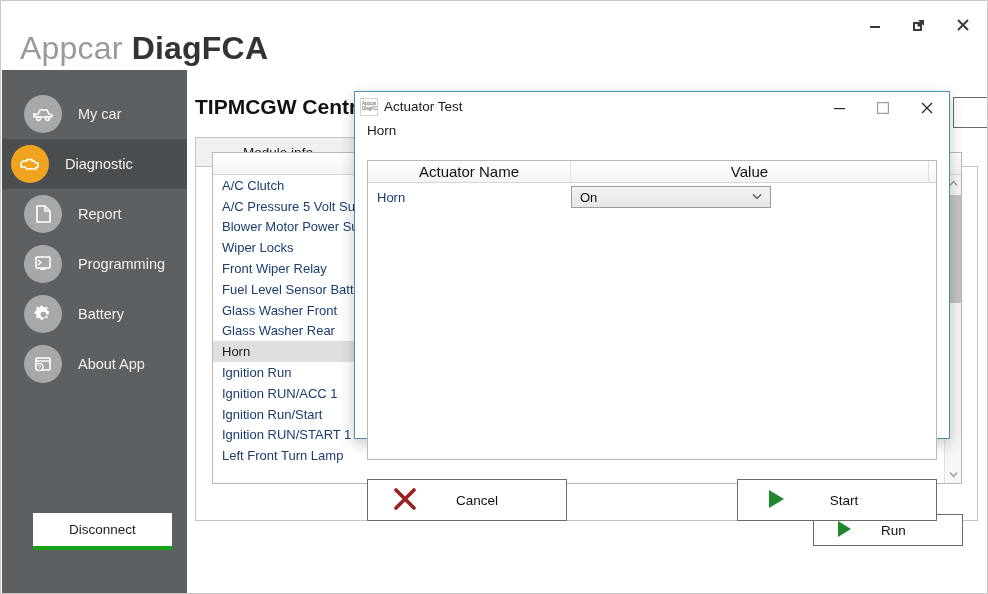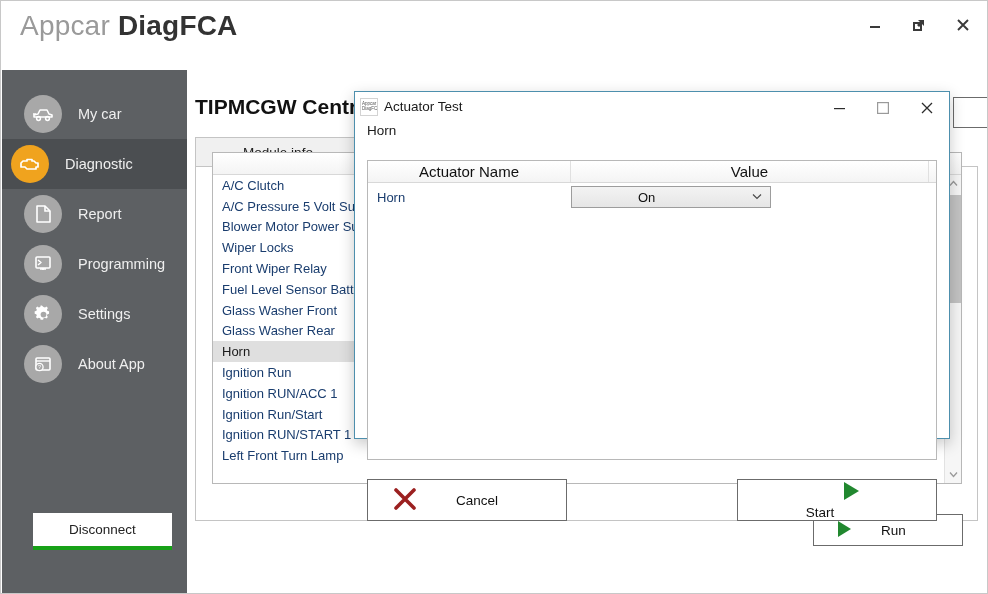--- a/index.html
+++ b/index.html
@@ -19,22 +19,22 @@
     border:1px solid #c8c8c8;
     overflow:hidden;
   }
 
   
   #titlebar {
     position:absolute; left:1px; top:1px; width:986px; height:68px;
     background:#ffffff;
   }
   #app-title {
-    position:absolute; left:18px; top:8px;
-    font-size:28px; letter-spacing:.2px;
+    position:absolute; left:18px; top:28px;
+    font-size:32px; letter-spacing:.2px;
     white-space:nowrap;
   }
   #app-title .brand-light { color:#9a9a9a; font-weight:400; }
   #app-title .brand-bold  { color:#333333; font-weight:700; }
 
   .wbtn {
     position:absolute; top:6px; width:46px; height:34px;
     display:flex; align-items:center; justify-content:center;
     color:#3a3a3a; cursor:default;
   }
@@ -227,34 +227,34 @@
     font-size:13px; color:#1a3d6e;
   }
   .value-select {
     position:absolute; left:203px; top:3px; width:200px; height:22px;
     background:linear-gradient(#f3f3f3,#e6e6e6);
     border:1px solid #9d9d9d;
     display:flex; align-items:center;
     font-size:13px; color:#111;
     cursor:default;
   }
-  .value-select .sel-text { padding-left:24px; flex:1;margin-left:42px; }
+  .value-select .sel-text { padding-left:8px; flex:1; }
   .value-select .chev { padding-right:8px; color:#4a4a4a; font-size:9px; }
 
   #dlg-buttons { position:absolute; left:0; top:0; width:100%; height:100%; pointer-events:none; }
   .dlg-action {
     position:absolute; height:42px;
     background:#ffffff; border:1px solid #6b6b6b;
     display:flex; align-items:center;
     font-size:13.5px; color:#111; cursor:default; pointer-events:auto;
   }
   #cancel-button { left:12px; top:387px; width:200px; }
   #cancel-button .x-icon { margin-left:24px; }
   #cancel-button .btn-label { flex:1; text-align:center; margin-right:30px; }
-  #start-button { left:382px; top:387px; width:200px;flex-direction:column; }
+  #start-button { left:382px; top:387px; width:200px; }
   #start-button .play-icon { margin-left:28px; }
   #start-button .btn-label { flex:1; text-align:center; margin-right:34px; }
 
   
   #behind-box {
     position:absolute; left:766px; top:27px; width:177px; height:31px;
     border:1px solid #6b6b6b; background:#ffffff;
   }
 </style>
 </head>
@@ -330,21 +330,21 @@
       <span class="nav-label">Programming</span>
     </div>
 
     <div class="nav-item">
       <span class="nav-icon">
         <svg width="23" height="23" viewBox="0 0 24 24">
           <path d="M12 4.2 l1.6.5 1.4-1 1.6 1.6 -1 1.4 .5 1.6 1.7.4 v2.6 l-1.7.4 -.5 1.6 1 1.4 -1.6 1.6 -1.4-1 -1.6.5 -.4 1.7 h-2.6 l-.4-1.7 -1.6-.5 -1.4 1 -1.6-1.6 1-1.4 -.5-1.6 -1.7-.4 v-2.6 l1.7-.4 .5-1.6 -1-1.4 1.6-1.6 1.4 1 1.6-.5 .4-1.7 h1.3 z" fill="#fff"></path>
           <circle cx="12" cy="12" r="3" fill="#a8a8a8"></circle>
         </svg>
       </span>
-      <span class="nav-label">Settings</span>
+      <span class="nav-label">Battery</span>
     </div>
 
     <div class="nav-item">
       <span class="nav-icon">
         <svg width="24" height="24" viewBox="0 0 24 24">
           <rect x="5" y="6" width="14" height="12" rx="1" fill="none" stroke="#fff" stroke-width="1.6"></rect>
           <path d="M5 9 h14" stroke="#fff" stroke-width="1.4"></path>
           <circle cx="8.5" cy="15" r="3.6" fill="#a8a8a8" stroke="#fff" stroke-width="1.3"></circle>
           <text x="8.5" y="17.2" font-size="5.4" fill="#fff" text-anchor="middle" font-family="Liberation Sans, sans-serif">?</text>
         </svg>

